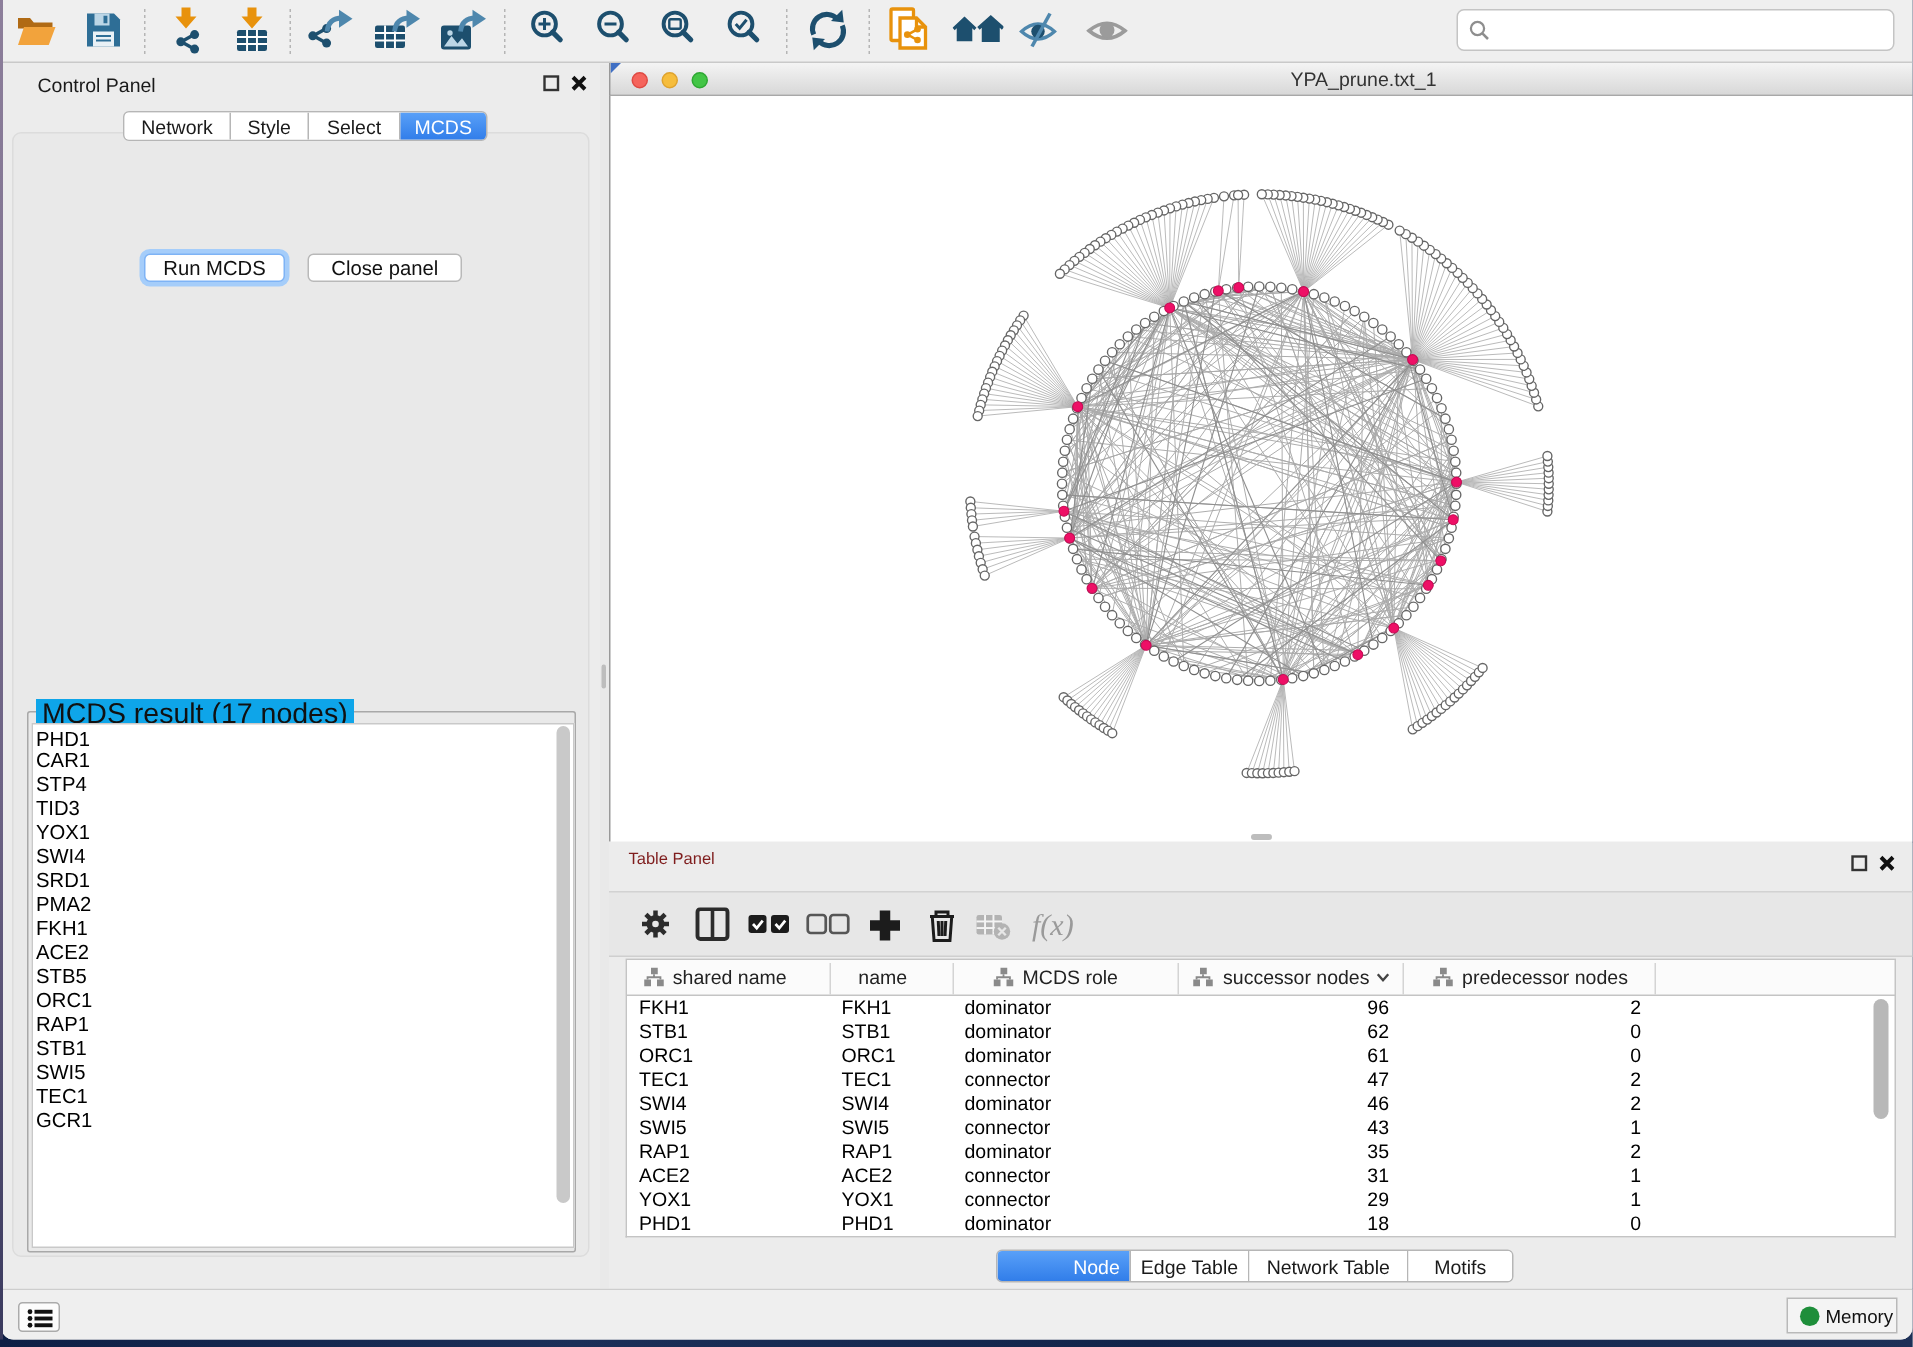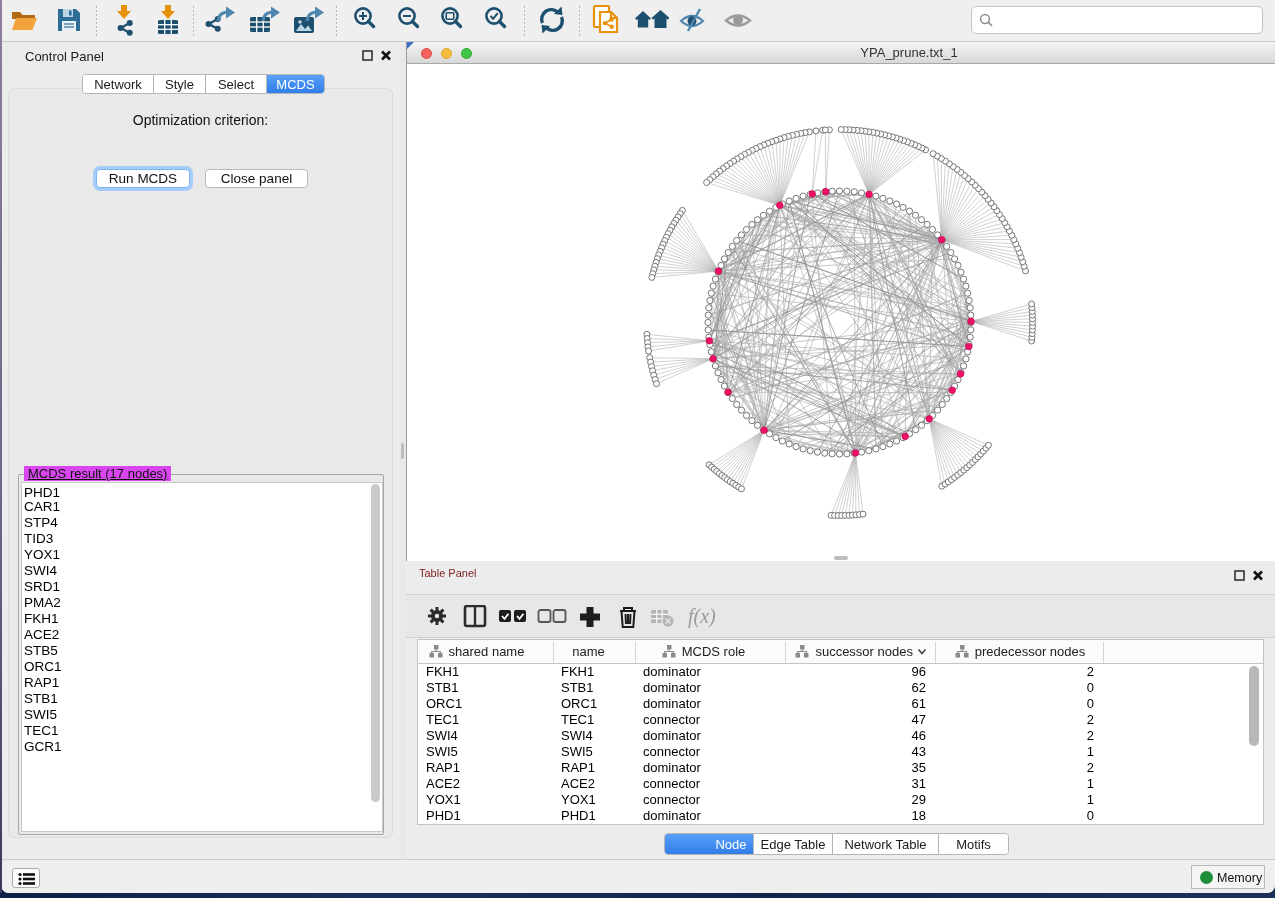--- a/index.html
+++ b/index.html
@@ -35,22 +35,22 @@
 #dropdown .stepper { position:absolute; right:-1px; top:-1px; width:17px; height:20px;
   background:linear-gradient(#5ba1f9,#2c79e8); border-radius:0 4px 4px 0; }
 #dropdown .stepper svg { position:absolute; left:2.5px; top:3px; }
 .btn { position:absolute; height:19px; background:#fff; border:1px solid #b9b9b9; border-radius:4px;
   font-size:13.5px; color:#111; text-align:center; padding-top:1px; }
 #runbtn { left:95px; top:126px; width:94px; box-shadow:0 0 0 3px #a5cdfa; border-color:#7eb3f5; }
 #closebtn { left:204px; top:126px; width:103px; }
 
 #mcdsbox { position:absolute; left:17px; top:431px; width:366px; height:361px;
   border:1px solid #a8a8a8; border-radius:2px; }
-#mcdsbox .glabel { position:absolute; left:5px; top:-9px; background:#d946ef; padding:0 4px;
-  font-size:13px; color:#111;text-decoration:underline; }
+#mcdsbox .glabel { position:absolute; left:5px; top:-9px; background:#0ea5e9; padding:0 4px;
+  font-size:19px; color:#111; }
 #mcdslist { position:absolute; left:2px; top:7px; width:362px; height:350px; background:#fff;
   border:1px solid #c9c9c9; overflow:hidden; }
 #mcdslist .li { font-size:13.5px; color:#000; height:16px; line-height:16px; padding-left:2px; }
 #mcdslist .li:first-child { padding-top:2px; }
 #mcdslist .sb { position:absolute; right:2px; top:1px; width:9px; height:318px;
   background:#c9c9c9; border-radius:5px; }
 
 #netwin { position:absolute; left:405px; top:42px; width:869px; height:519px; }
 #nettitle { position:absolute; left:0; top:0; width:869px; height:22px;
   background:linear-gradient(#f4f4f4,#d8d8d8); border-bottom:1px solid #a8a8a8;
@@ -250,21 +250,20 @@
       <rect x="1" y="1" width="9" height="9" fill="none" stroke="#333" stroke-width="1.6"></rect>
       <path d="M20 1.5 L28 9.5 M28 1.5 L20 9.5" stroke="#111" stroke-width="2.6"></path>
     </svg>
     <div id="cp-inner"></div>
     <div id="tabs">
       <div class="tab" style="width:71px">Network</div>
       <div class="tab" style="width:52px">Style</div>
       <div class="tab" style="width:61px">Select</div>
       <div class="tab sel" style="width:57px">MCDS</div>
     </div>
-    <div class="optlabel">Optimization criterion:</div>
     <div class="btn" id="runbtn">Run MCDS</div>
     <div class="btn" id="closebtn">Close panel</div>
     <div id="mcdsbox">
         <span class="glabel">MCDS result (17 nodes)</span>
       <div id="mcdslist">
 <div class="li">PHD1</div>
 <div class="li">CAR1</div>
 <div class="li">STP4</div>
 <div class="li">TID3</div>
 <div class="li">YOX1</div>

